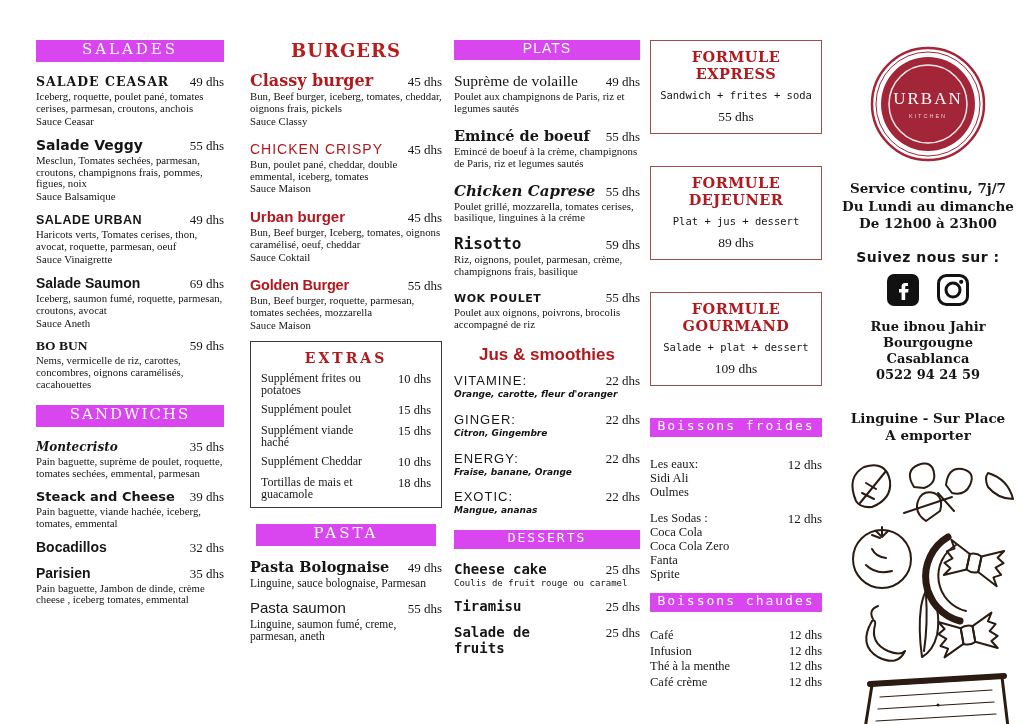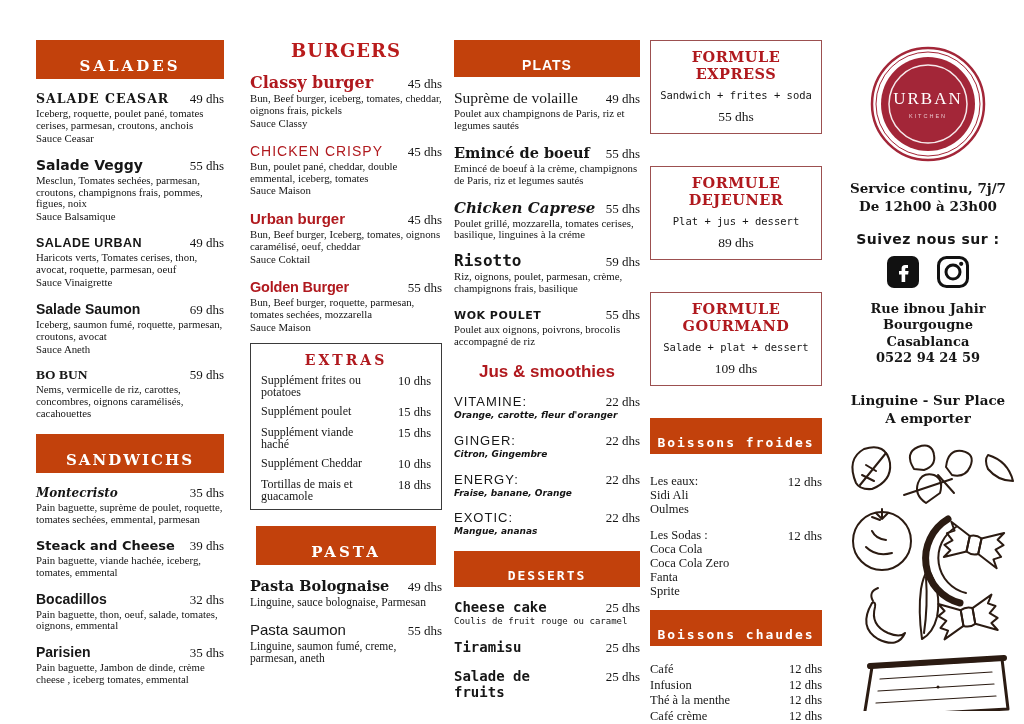--- a/index.html
+++ b/index.html
@@ -6,32 +6,32 @@
   #page{position:relative;width:1024px;height:724px;background:#ffffff;margin:0 auto;overflow:hidden;
         font-family:"Liberation Serif",serif;color:#161616;}
   .col{position:absolute;top:40px;}
   #col1{left:36px;width:188px;}
   #col2{left:250px;width:192px;}
   #col3{left:454px;width:186px;}
   #col4{left:650px;width:172px;}
   #col5{left:842px;width:172px;top:44px;text-align:center;}
 
   
-  .banner{background:#c2410c;color:#fff;text-align:center;padding:17px 0 4px;
-          font-family:"DejaVu Serif",serif;font-weight:bold;letter-spacing:3px;font-size:15px;margin-bottom:12px;}
+  .banner{background:#d946ef;color:#fff;text-align:center;padding:0 0 4px;
+          font-family:"DejaVu Serif",serif;font-weight:normal;letter-spacing:3px;font-size:15px;margin-bottom:12px;}
   .banner.mono{font-family:"DejaVu Sans Mono",monospace;font-size:13px;letter-spacing:2px;}
   .banner.sans{font-family:"Liberation Sans",sans-serif;font-size:14px;letter-spacing:1px;}
 
   .red-heading{color:#b91c1c;font-family:"DejaVu Serif",serif;font-weight:bold;font-size:18px;
                text-align:center;letter-spacing:1px;margin-bottom:10px;}
   .jus-heading{color:#B0191E;font-family:"Liberation Sans",sans-serif;font-weight:bold;font-size:17px;
                text-align:center;margin:14px 0 8px;}
 
   
-  .menu-item{margin-bottom:9px;margin-top:12px;}
+  .menu-item{margin-bottom:9px;}
   .mi-head{display:flex;justify-content:space-between;align-items:baseline;gap:6px;}
   .mi-price{font-family:"Liberation Serif",serif;font-size:13px;white-space:nowrap;}
   .mi-desc{font-family:"Liberation Serif",serif;font-size:10.8px;line-height:1.1;margin-top:1px;color:#141414;}
   .mi-desc.hand{font-family:"DejaVu Sans",sans-serif;font-style:italic;font-weight:bold;font-size:9px;}
   .mi-desc.mono{font-family:"DejaVu Sans Mono",monospace;font-size:9px;}
 
   
   .n{font-size:13.5px;font-weight:bold;}
   .n-capserif{font-family:"DejaVu Serif",serif;text-transform:uppercase;letter-spacing:1px;font-size:12.5px;}
   .n-playful{font-family:"DejaVu Sans",sans-serif;font-size:14px;}
@@ -146,21 +146,20 @@
         <span class="mi-price">39 dhs</span>
       </div>
       <div class="mi-desc">Pain baguette, viande hachée, iceberg, tomates, emmental</div>
     </div>
 
     <div class="menu-item">
       <div class="mi-head">
         <span class="n n-sans">Bocadillos</span>
         <span class="mi-price">32 dhs</span>
       </div>
-      <div class="mi-desc">Pain baguette, thon, oeuf, salade, tomates, oignons, emmental</div>
     </div>
 
     <div class="menu-item">
       <div class="mi-head">
         <span class="n n-sans">Parisien</span>
         <span class="mi-price">35 dhs</span>
       </div>
       <div class="mi-desc">Pain baguette, Jambon de dinde, crème cheese , iceberg tomates, emmental</div>
     </div>
   </div>
@@ -417,20 +416,21 @@
       <circle cx="60" cy="60" r="56" fill="none" stroke="#A32638" stroke-width="2.5"></circle>
       <circle cx="60" cy="60" r="52" fill="none" stroke="#A32638" stroke-width="1"></circle>
       <circle cx="60" cy="60" r="47" fill="#A32638"></circle>
       <circle cx="60" cy="60" r="39" fill="none" stroke="#ffffff" stroke-width="1.5" opacity="0.9"></circle>
       <text x="60" y="60" text-anchor="middle" fill="#ffffff" font-family="Liberation Serif, serif" font-size="17" letter-spacing="2">URBAN</text>
       <text x="60" y="74" text-anchor="middle" fill="#e8c5cb" font-family="Liberation Sans, sans-serif" font-size="5.5" letter-spacing="2">KITCHEN</text>
     </svg>
 
     <div class="service-text">
       <div>Service continu, 7j/7</div>
+      <div>Du Lundi au dimanche</div>
       <div>De 12h00 à 23h00</div>
     </div>
 
     <div class="follow-text">Suivez nous sur :</div>
 
     <div class="social-row">
       <svg width="34" height="34" viewBox="0 0 34 34">
         <rect x="1" y="1" width="32" height="32" rx="7" fill="#111111"></rect>
         <path d="M22 10 h-3 c-2.2 0 -3.4 1.3 -3.4 3.5 V16 h-2.6 v3.4 h2.6 V27 h3.6 v-7.6 h2.9 l0.5 -3.4 h-3.4 v-1.8 c0 -0.9 0.4 -1.2 1.3 -1.2 H22 Z" fill="#ffffff"></path>
       </svg>

